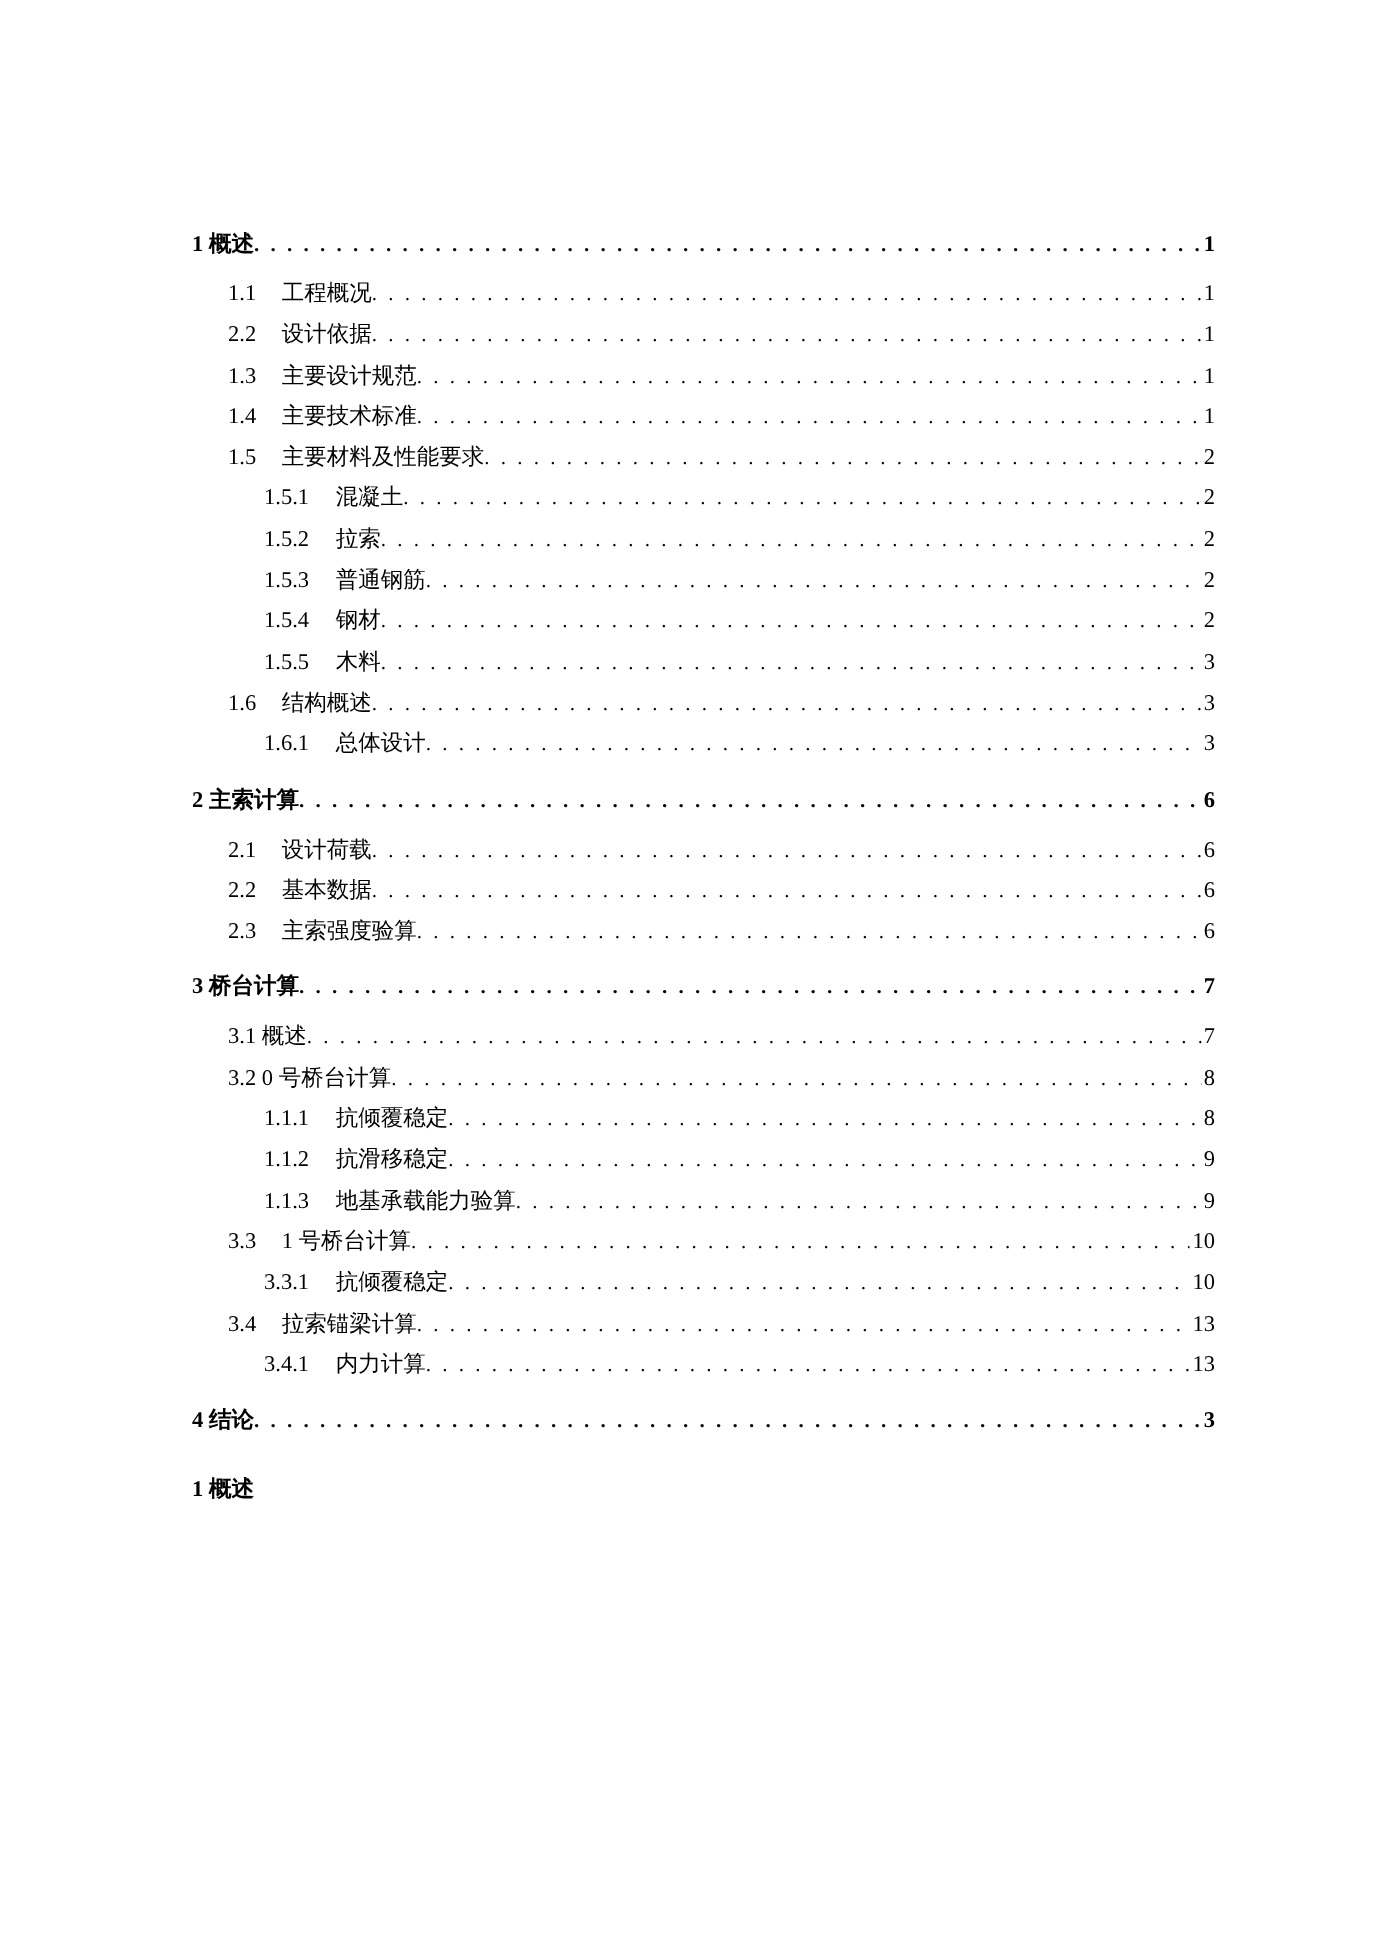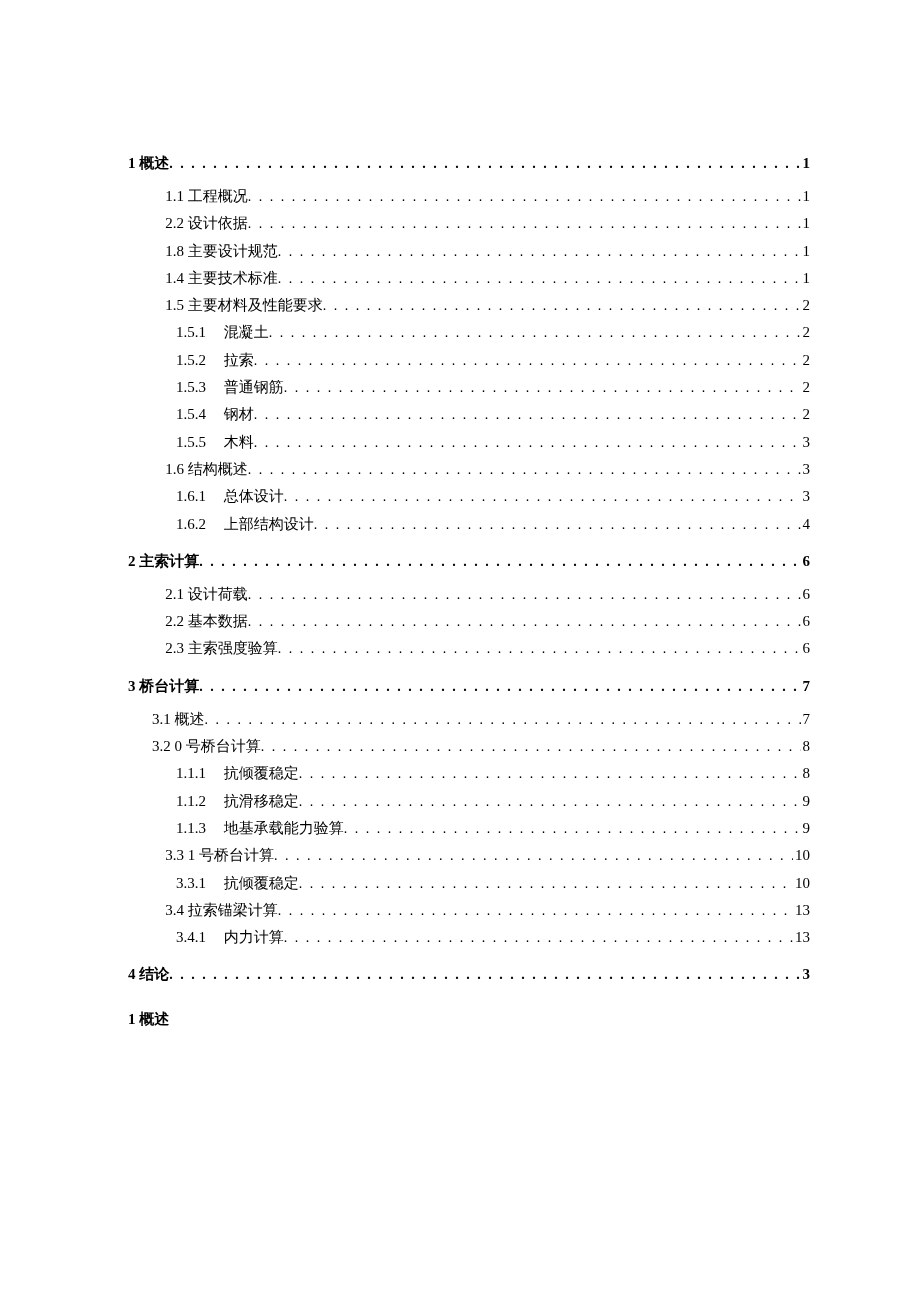--- a/index.html
+++ b/index.html
@@ -43,21 +43,20 @@
       font-weight: bold;
       font-size: 15px;
       margin-top: 10px;
       margin-bottom: 6px;
       line-height: 1.8;
     }
     .level-2 {
       padding-left: 24px;
       font-size: 15px;
       line-height: 1.82;
-      text-align: right;
     }
     .level-3 {
       padding-left: 48px;
       font-size: 15px;
       line-height: 1.82;
     }
     .level-1 .toc-dots::before {
       font-weight: bold;
     }
     .level-1 .toc-page {
@@ -94,21 +93,21 @@
       <span class="toc-label"><span class="num num-l2">1.1</span> 工程概况</span>
       <span class="toc-dots"></span>
       <span class="toc-page">1</span>
     </div>
     <div class="toc-entry level-2">
       <span class="toc-label"><span class="num num-l2">2.2</span> 设计依据</span>
       <span class="toc-dots"></span>
       <span class="toc-page">1</span>
     </div>
     <div class="toc-entry level-2">
-      <span class="toc-label"><span class="num num-l2">1.8</span> 主要设计规范</span>
+      <span class="toc-label"><span class="num num-l2">1.3</span> 主要设计规范</span>
       <span class="toc-dots"></span>
       <span class="toc-page">1</span>
     </div>
     <div class="toc-entry level-2">
       <span class="toc-label"><span class="num num-l2">1.4</span> 主要技术标准</span>
       <span class="toc-dots"></span>
       <span class="toc-page">1</span>
     </div>
     <div class="toc-entry level-2">
       <span class="toc-label"><span class="num num-l2">1.5</span> 主要材料及性能要求</span>
@@ -142,25 +141,20 @@
     </div>
     <div class="toc-entry level-2">
       <span class="toc-label"><span class="num num-l2">1.6</span> 结构概述</span>
       <span class="toc-dots"></span>
       <span class="toc-page">3</span>
     </div>
     <div class="toc-entry level-3">
       <span class="toc-label"><span class="num num-l3">1.6.1</span> 总体设计 </span>
       <span class="toc-dots"></span>
       <span class="toc-page">3</span>
-    </div>
-    <div class="toc-entry level-3">
-      <span class="toc-label"><span class="num num-l3">1.6.2</span> 上部结构设计 </span>
-      <span class="toc-dots"></span>
-      <span class="toc-page">4</span>
     </div>
     <div class="toc-entry level-1">
       <span class="toc-label">2 主索计算 </span>
       <span class="toc-dots"></span>
       <span class="toc-page">6</span>
     </div>
     <div class="toc-entry level-2">
       <span class="toc-label"><span class="num num-l2">2.1</span> 设计荷载</span>
       <span class="toc-dots"></span>
       <span class="toc-page">6</span>

